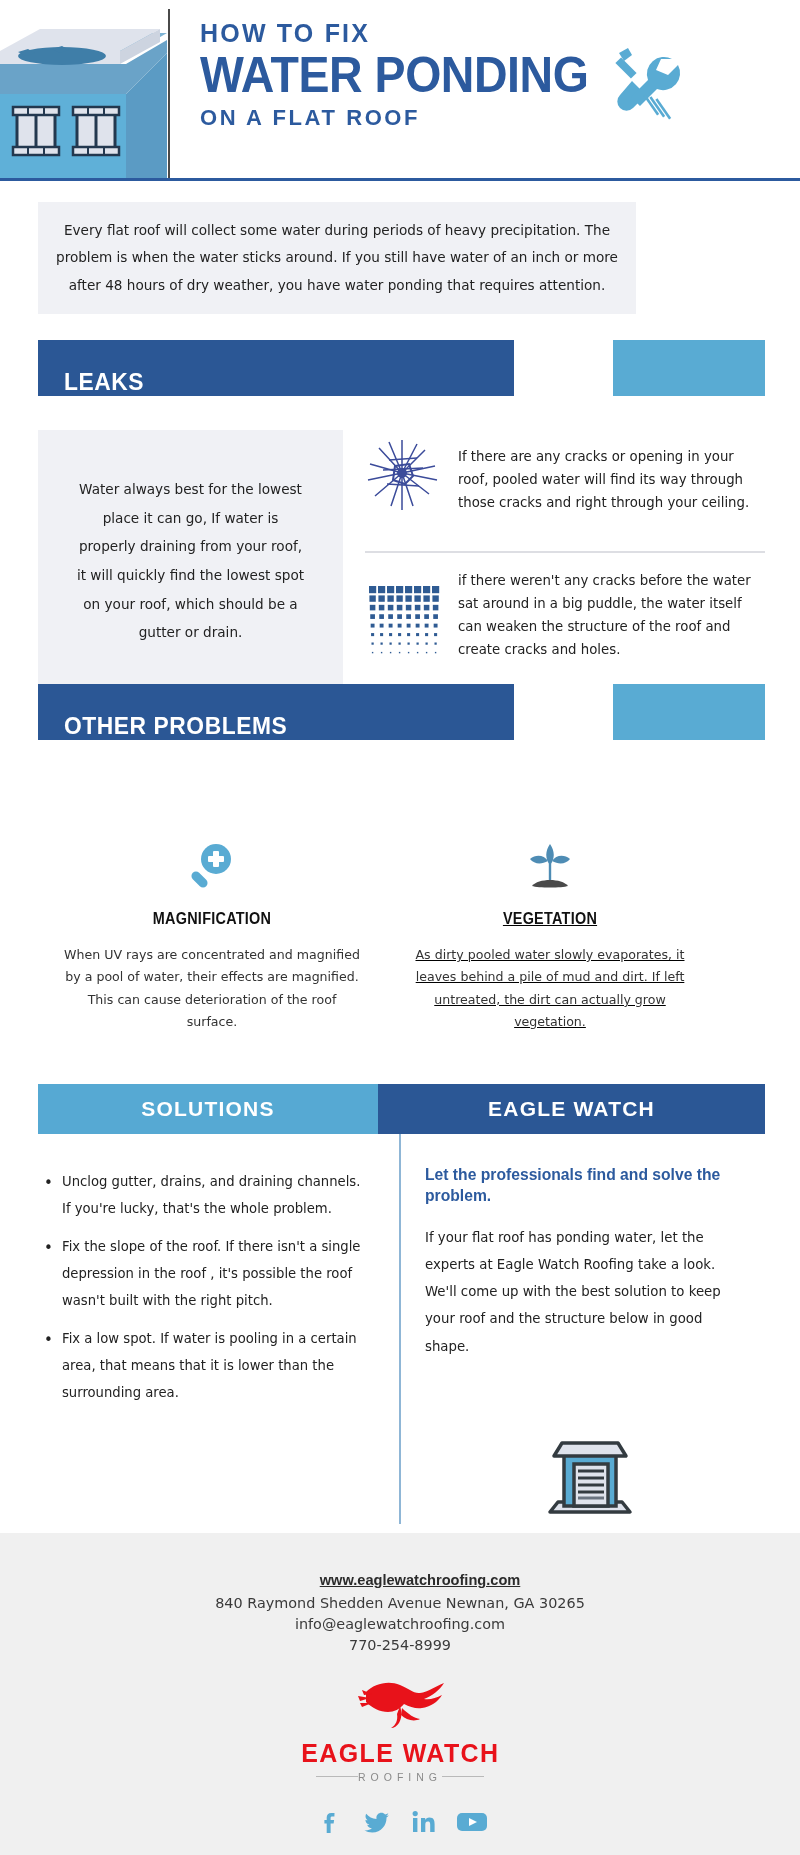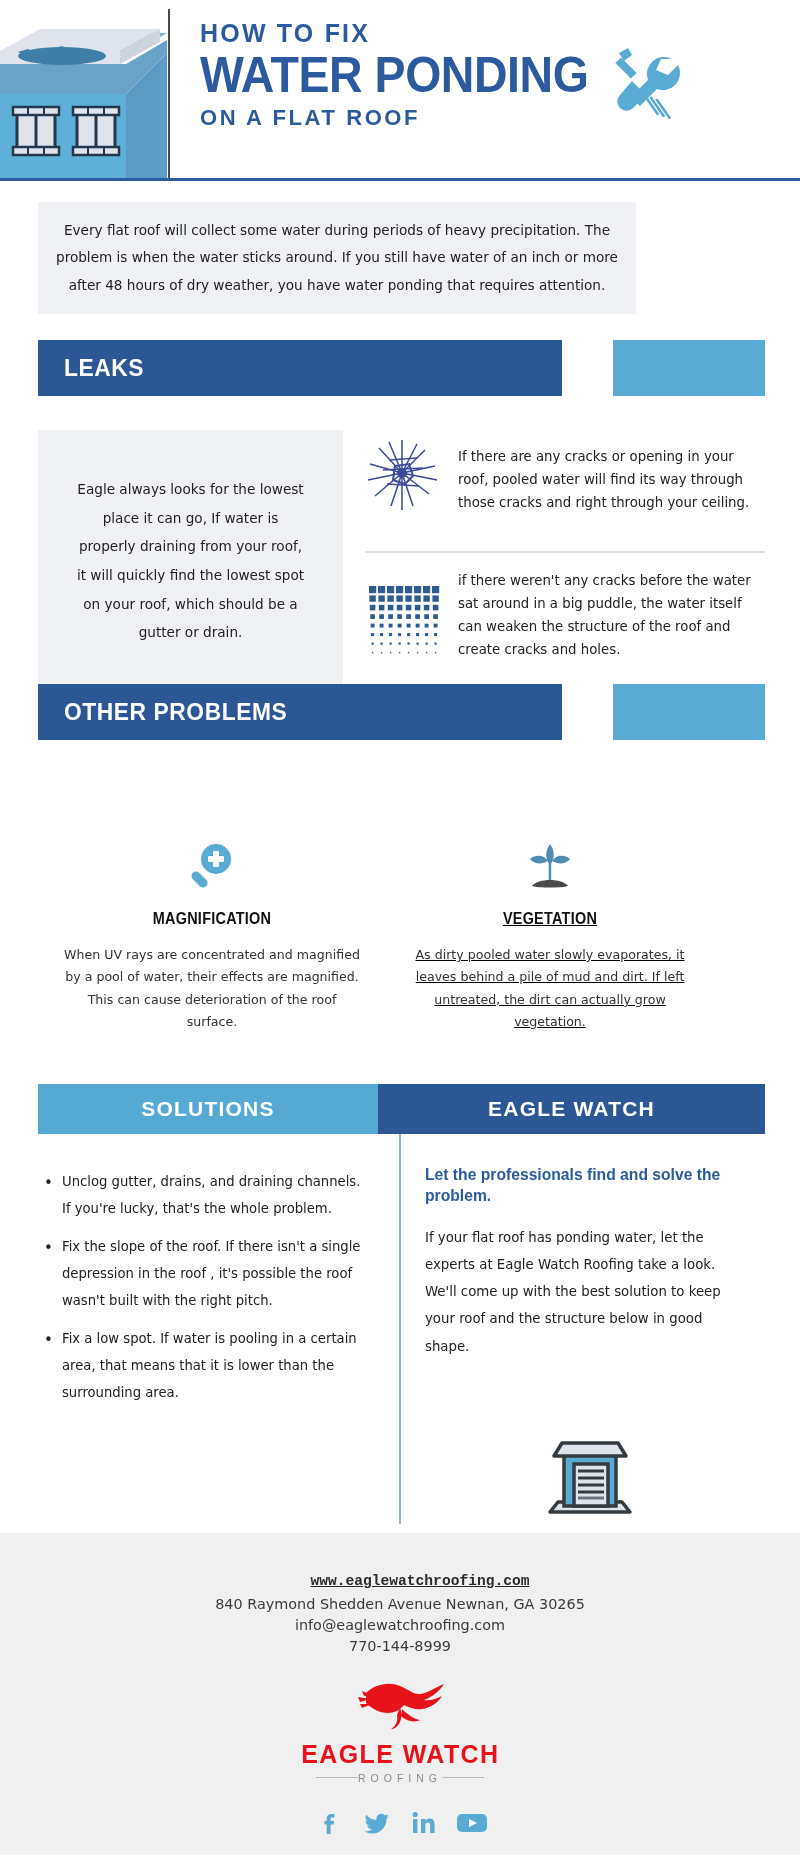--- a/index.html
+++ b/index.html
@@ -97,23 +97,23 @@
 
   
   .secbar {
     position: absolute;
     left: 38px;
     width: 727px;
     height: 56px;
   }
   .secbar .dark {
     position: absolute; left: 0; top: 0;
-    width: 524px; height: 56px;
+    width: 476px; height: 56px;
     background: #2b5795;
-    display: flex; align-items: center;
+    display: flex; align-items: flex-end;
   }
   .secbar .light {
     position: absolute; left: 575px; top: 0;
     width: 152px; height: 56px;
     background: #59abd3;
   }
   .secbar .label {
     color: #ffffff;
     font-size: 24px;
     font-weight: 700;
@@ -268,21 +268,21 @@
     width: 800px; height: 322px;
     background: #f0f0f0;
     text-align: center;
     padding-top: 38px;
   }
   .footer .site {
     font-size: 14.6px;
     font-weight: 700;
     color: #2b2b2b;
     text-decoration: underline;
-    font-family: Liberation Mono, monospace;
+    font-family: Liberation Sans, sans-serif;
     display: inline-block;
     margin-bottom: 5px;
     margin-left: 40px;
   }
   .footer .line {
     font-size: 14.4px;
     color: #3a3a3a;
     line-height: 1.45;
     font-family: "DejaVu Sans", sans-serif;
   }
@@ -399,21 +399,21 @@
   </div>
 
   <div class="secbar" style="top:340px;">
     <div class="dark">
       <div class="label">LEAKS</div>
     </div>
     <div class="light"></div>
   </div>
 
   <div class="leaks-left">
-    <p>Eagle always looks for the lowest place it can go, If water is properly draining from your roof, it will quickly find the lowest spot on your roof, which should be a gutter or drain.</p>
+    <p>Water always best for the lowest place it can go, If water is properly draining from your roof, it will quickly find the lowest spot on your roof, which should be a gutter or drain.</p>
   </div>
 
   <div class="leak-item" style="top:436px;">
     <div class="ic">
       <svg width="75" height="75" viewBox="0 0 75 75">
         <g stroke="#3b4b9a" fill="none" stroke-width="1.5">
           <path d="M37,37 L37,4 M37,37 L52,8 M37,37 L60,14 M37,37 L70,30 M37,37 L72,44
                    M37,37 L64,58 M37,37 L48,70 M37,37 L37,74 M37,37 L26,70 M37,37 L10,60
                    M37,37 L3,44 M37,37 L5,28 M37,37 L14,12 M37,37 L24,6"></path>
           <path d="M30,30 L44,28 L48,40 L40,48 L28,44 Z" stroke-width="2"></path>
@@ -577,21 +577,21 @@
       <line x1="38" y1="68" x2="64" y2="68" stroke="#6a7480" stroke-width="3"></line>
 
       <polygon points="14,26 22,13 78,13 86,26" fill="#dfe3ec" stroke="#333b40" stroke-width="3.5" stroke-linejoin="round"></polygon>
     </svg>
   </div>
 
   <div class="footer">
     <a class="site" href="#">www.eaglewatchroofing.com</a>
     <div class="line">840 Raymond Shedden Avenue Newnan, GA 30265</div>
     <div class="line">info@eaglewatchroofing.com</div>
-    <div class="line">770-144-8999</div>
+    <div class="line">770-254-8999</div>
 
     <div class="logo-wrap">
       <div>
         <svg width="112" height="58" viewBox="0 0 112 58">
           <g fill="#e8121a">
             <path d="M22,14 C30,6 44,2 56,7 C64,10 70,16 76,15 C84,14 92,8 100,5
                      C96,12 88,18 80,21 C86,22 92,20 98,17 C94,24 86,29 78,30
                      C72,31 66,29 60,26 C56,31 50,34 44,34 C36,34 28,30 22,24 Z"></path>
             <path d="M18,12 L28,16 L20,17 Z"></path>
             <path d="M14,18 L26,20 L16,23 Z"></path>

